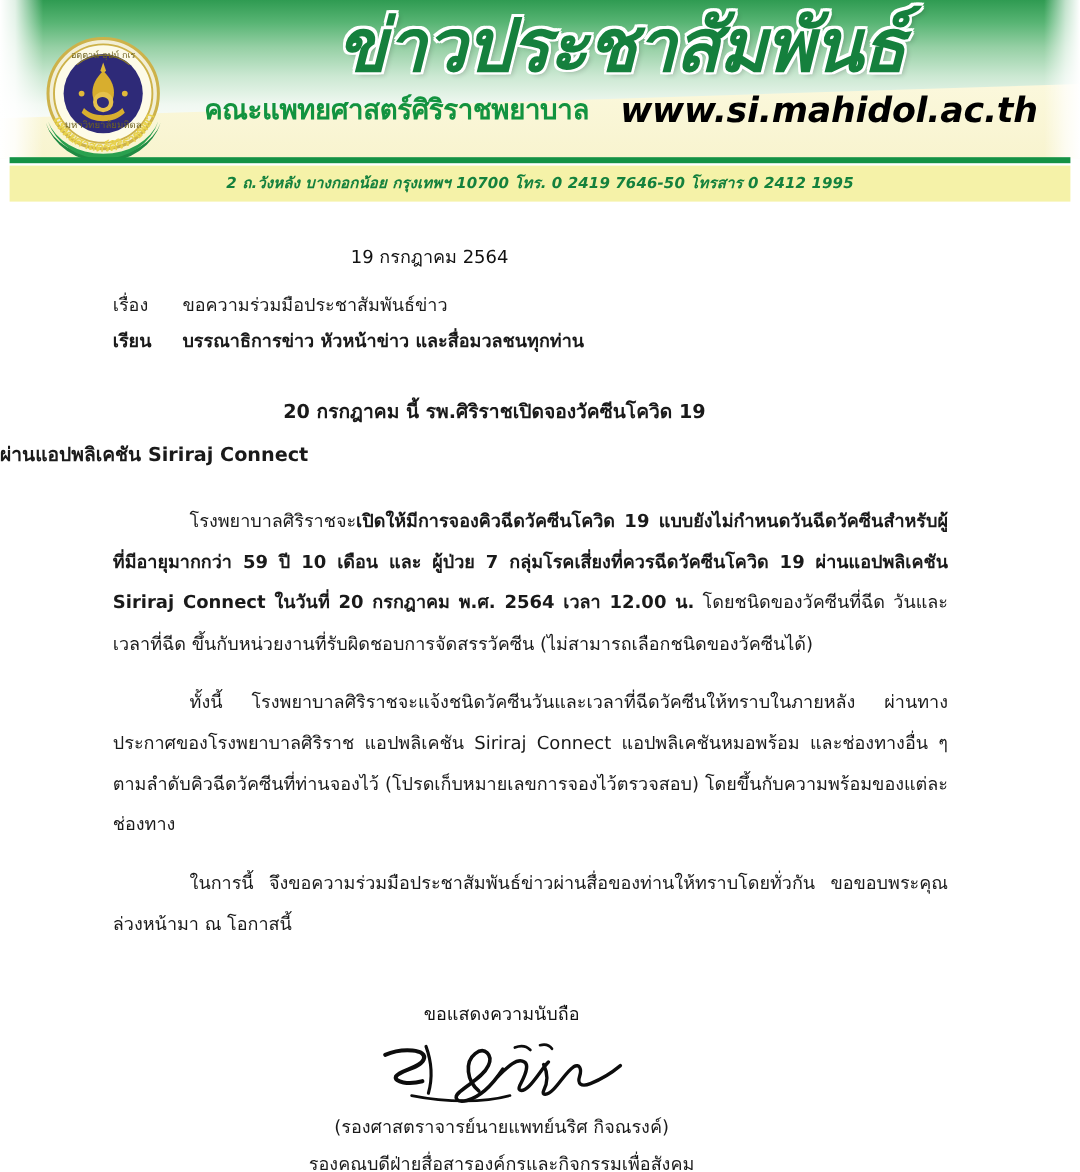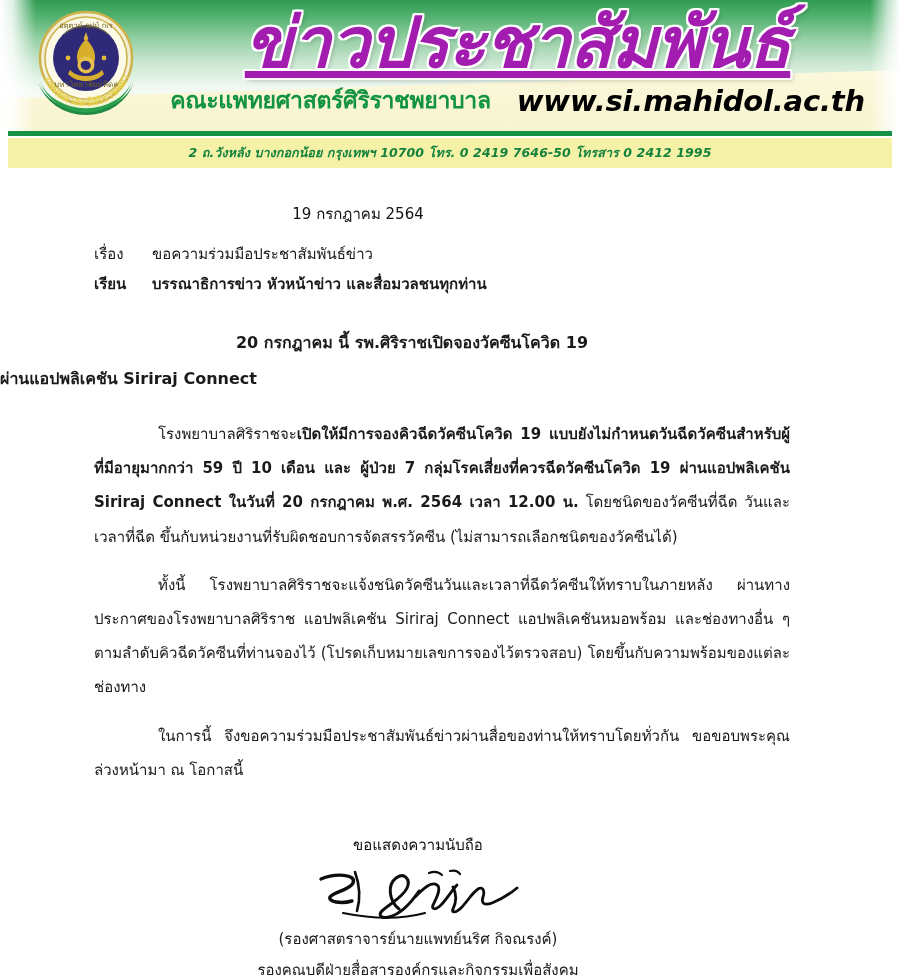--- a/index.html
+++ b/index.html
@@ -82,50 +82,49 @@
     font-style: italic;
     color: #14813d;
     letter-spacing: 0.1px;
     white-space: nowrap;
   }
 
   
   .lh-logo {
     position: absolute;
     left: 30px;
-    top: 8px;
+    top: 28px;
     width: 112px;
     height: 112px;
   }
   .lh-logo svg { display: block; }
 
   
   .lh-titles {
     position: absolute;
     left: 150px;
     top: 8px;
     width: 735px;
     text-align: center;
   }
   .lh-main-title {
     font-family: "DejaVu Sans", sans-serif;
-    font-size: 70px;
+    font-size: 61px;
     line-height: 1.0;
     font-weight: bold;
     font-style: italic;
-    color: #a21caf;
+    color: #15803d;
     letter-spacing: -1px;
     text-shadow:
       2px 0 0 #ffffff, -2px 0 0 #ffffff,
       0 2px 0 #ffffff, 0 -2px 0 #ffffff,
       2px 2px 0 #ffffff, -2px -2px 0 #ffffff,
       2px -2px 0 #ffffff, -2px 2px 0 #ffffff,
       3px 3px 4px rgba(0,0,0,0.18);
     white-space: nowrap;
-    text-decoration: underline;
   }
   .lh-subrow {
     margin-top: 4px;
     display: flex;
     align-items: flex-end;
     justify-content: center;
     gap: 26px;
     white-space: nowrap;
   }
   .lh-faculty {

